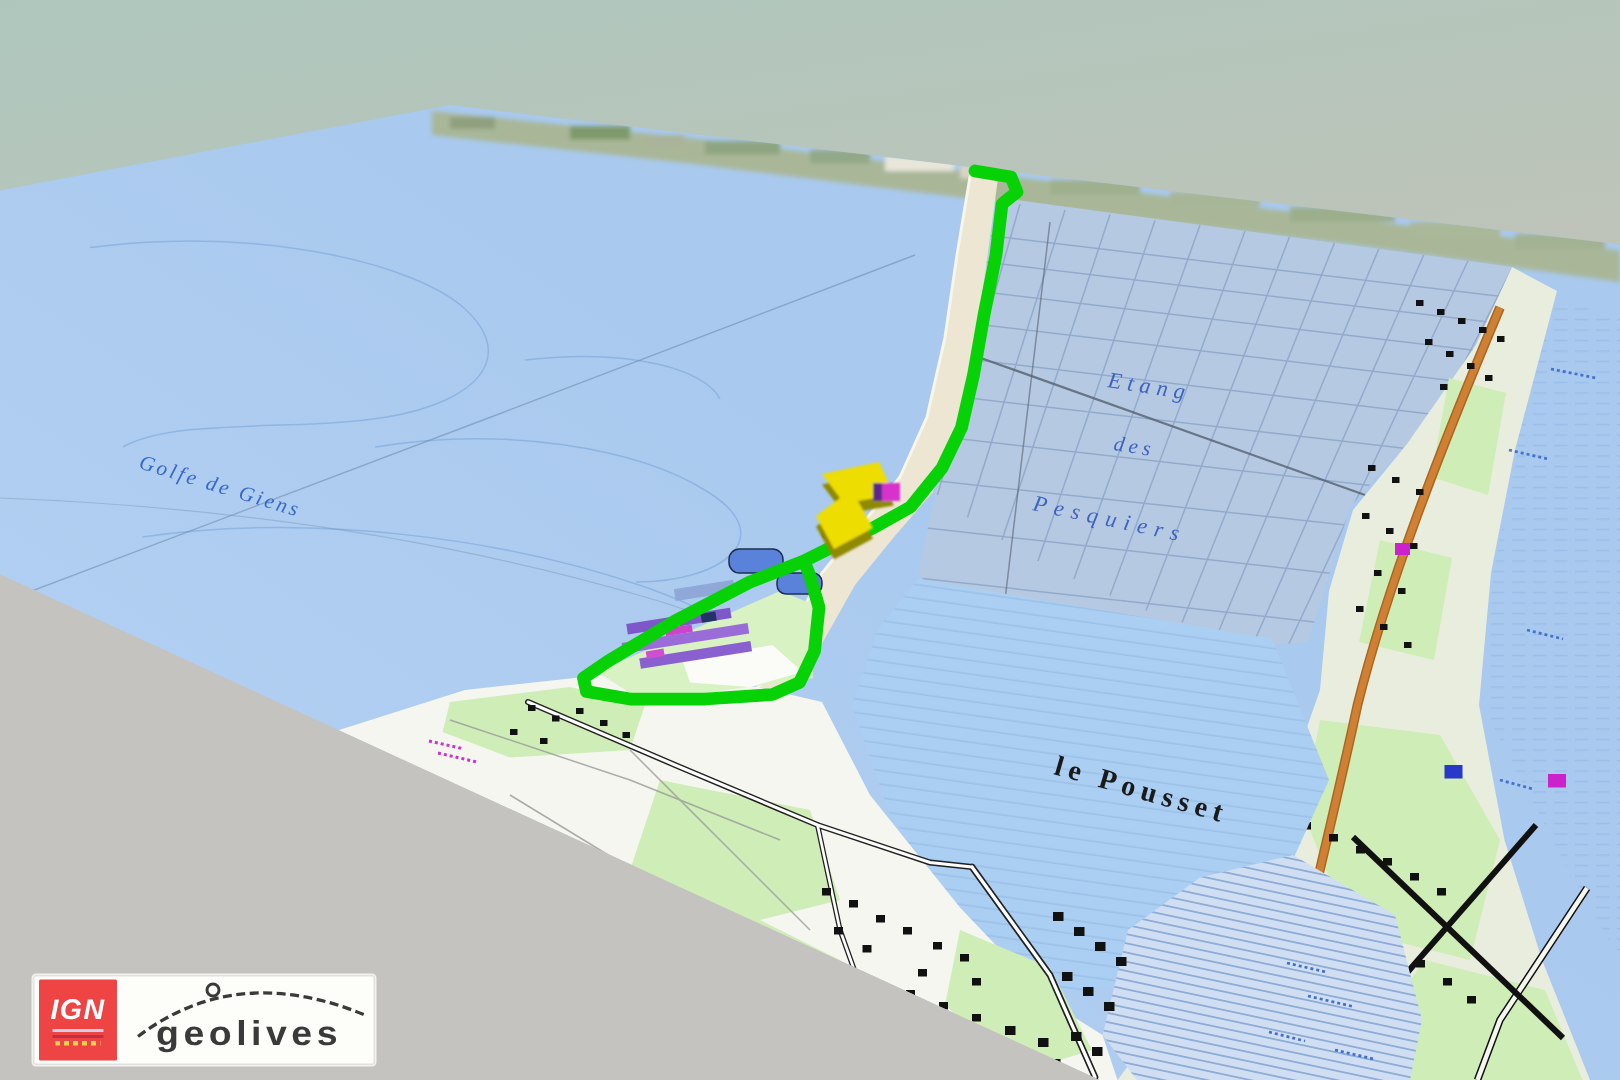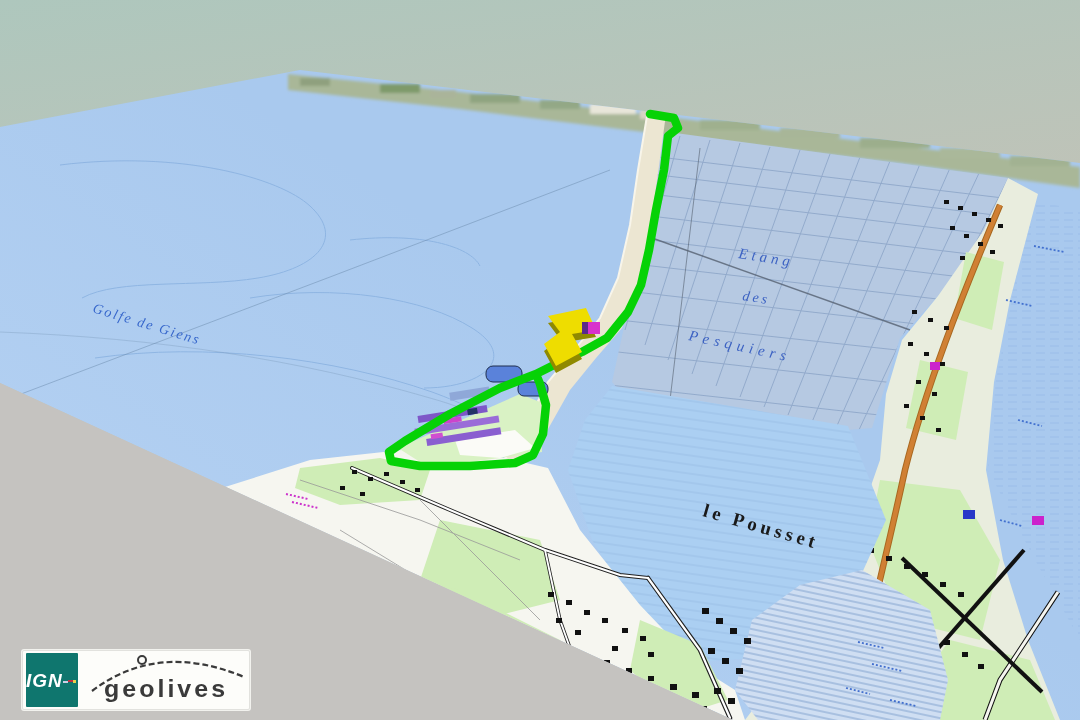--- a/index.html
+++ b/index.html
@@ -9,22 +9,22 @@
     background:linear-gradient(172deg,#aec7bd 0%,#bfc3b8 38%,#c9c6bf 68%,#ccc9c3 100%);
   }
   .stage svg{position:absolute;left:0;top:0;}
   .map-label{font-family:"Liberation Serif",serif;}
   .logo-box{
     position:absolute;left:22px;top:650px;width:226px;height:58px;
     background:#fdfdfa;border:1px solid #e2e2de;border-radius:2px;
     display:flex;align-items:center;box-shadow:0 0 0 1px #f2f2ee;
   }
   .ign{
-    width:52px;height:54px;margin-left:3px;background:#0f766e;border-radius:1px;
-    display:flex;flex-direction:row;align-items:center;justify-content:center;flex:none;
+    width:52px;height:54px;margin-left:3px;background:#ef4444;border-radius:1px;
+    display:flex;flex-direction:column;align-items:center;justify-content:center;flex:none;
   }
   .ign .ign-word{
     color:#fff;font-weight:bold;font-style:italic;font-size:19px;line-height:19px;
     letter-spacing:1px;font-family:"Liberation Sans",sans-serif;
   }
   .ign .bar{width:34px;height:2px;margin-top:3px;background:#cfcfe6;}
   .ign .bar.red{background:#c03040;height:2px;margin-top:2px;}
   .ign .dots{width:30px;height:3px;margin-top:2px;
     background:repeating-linear-gradient(90deg,#e8d24a 0 3px,transparent 3px 6px);}
   .geolives{position:relative;flex:1;height:100%;}

